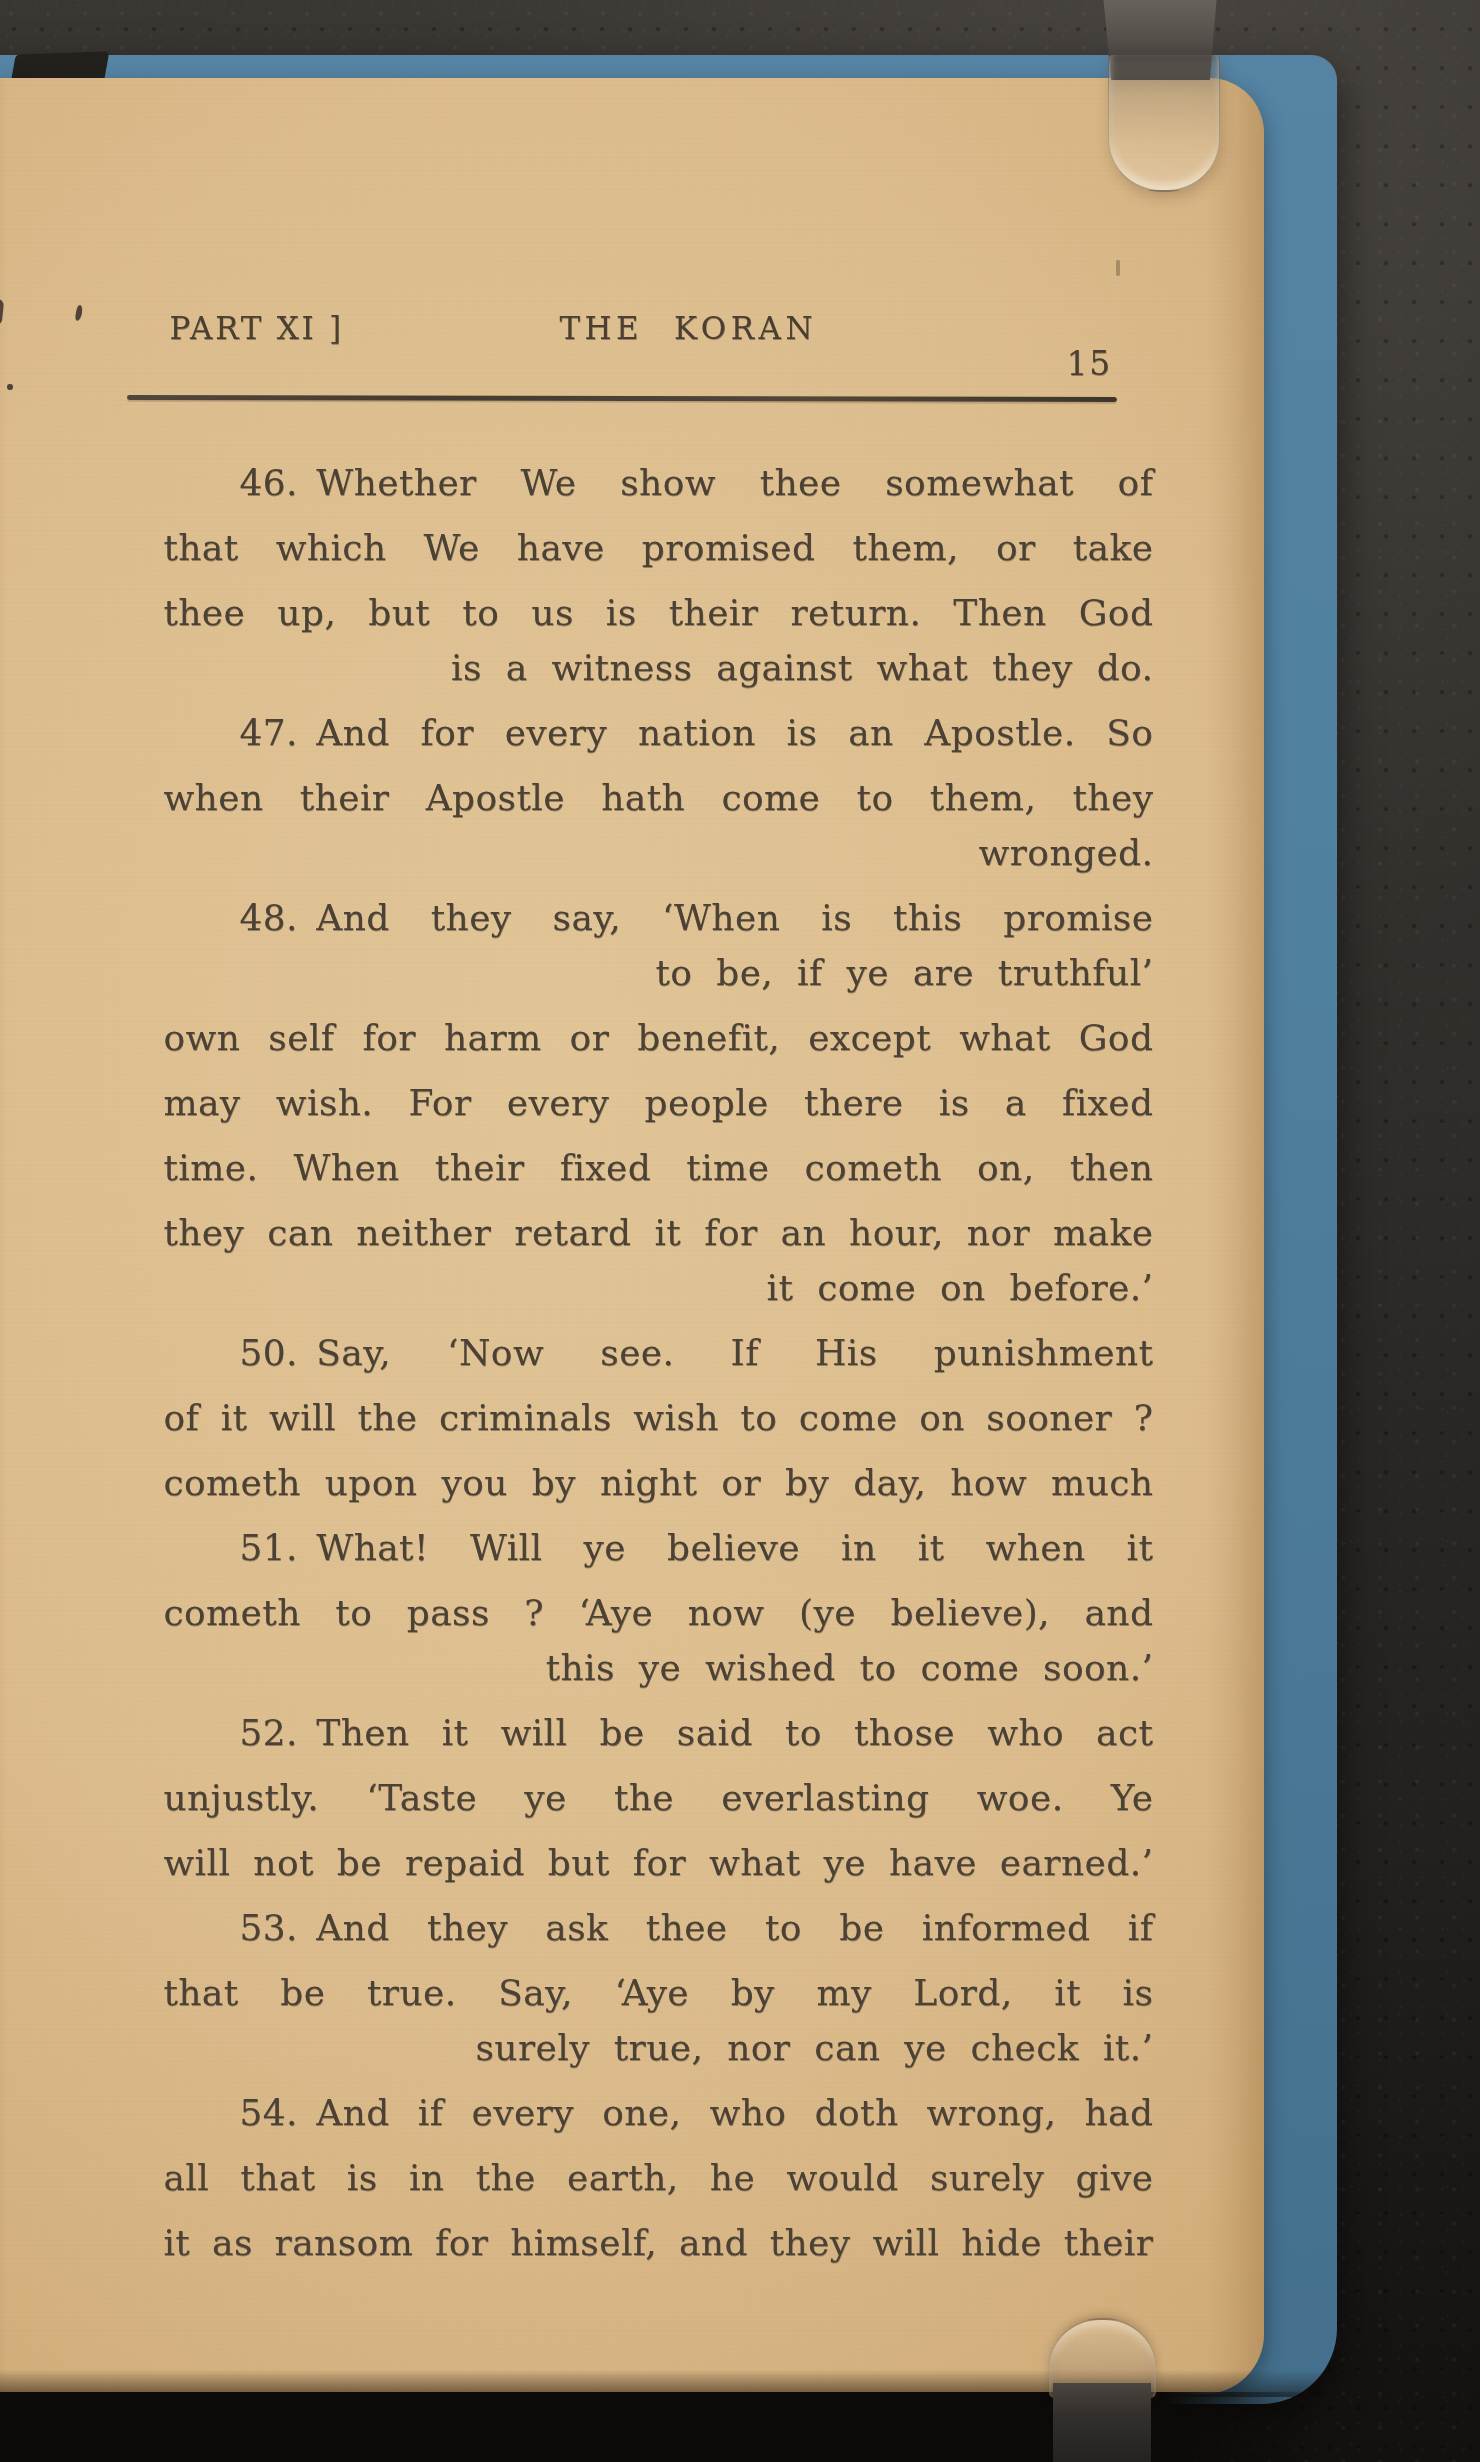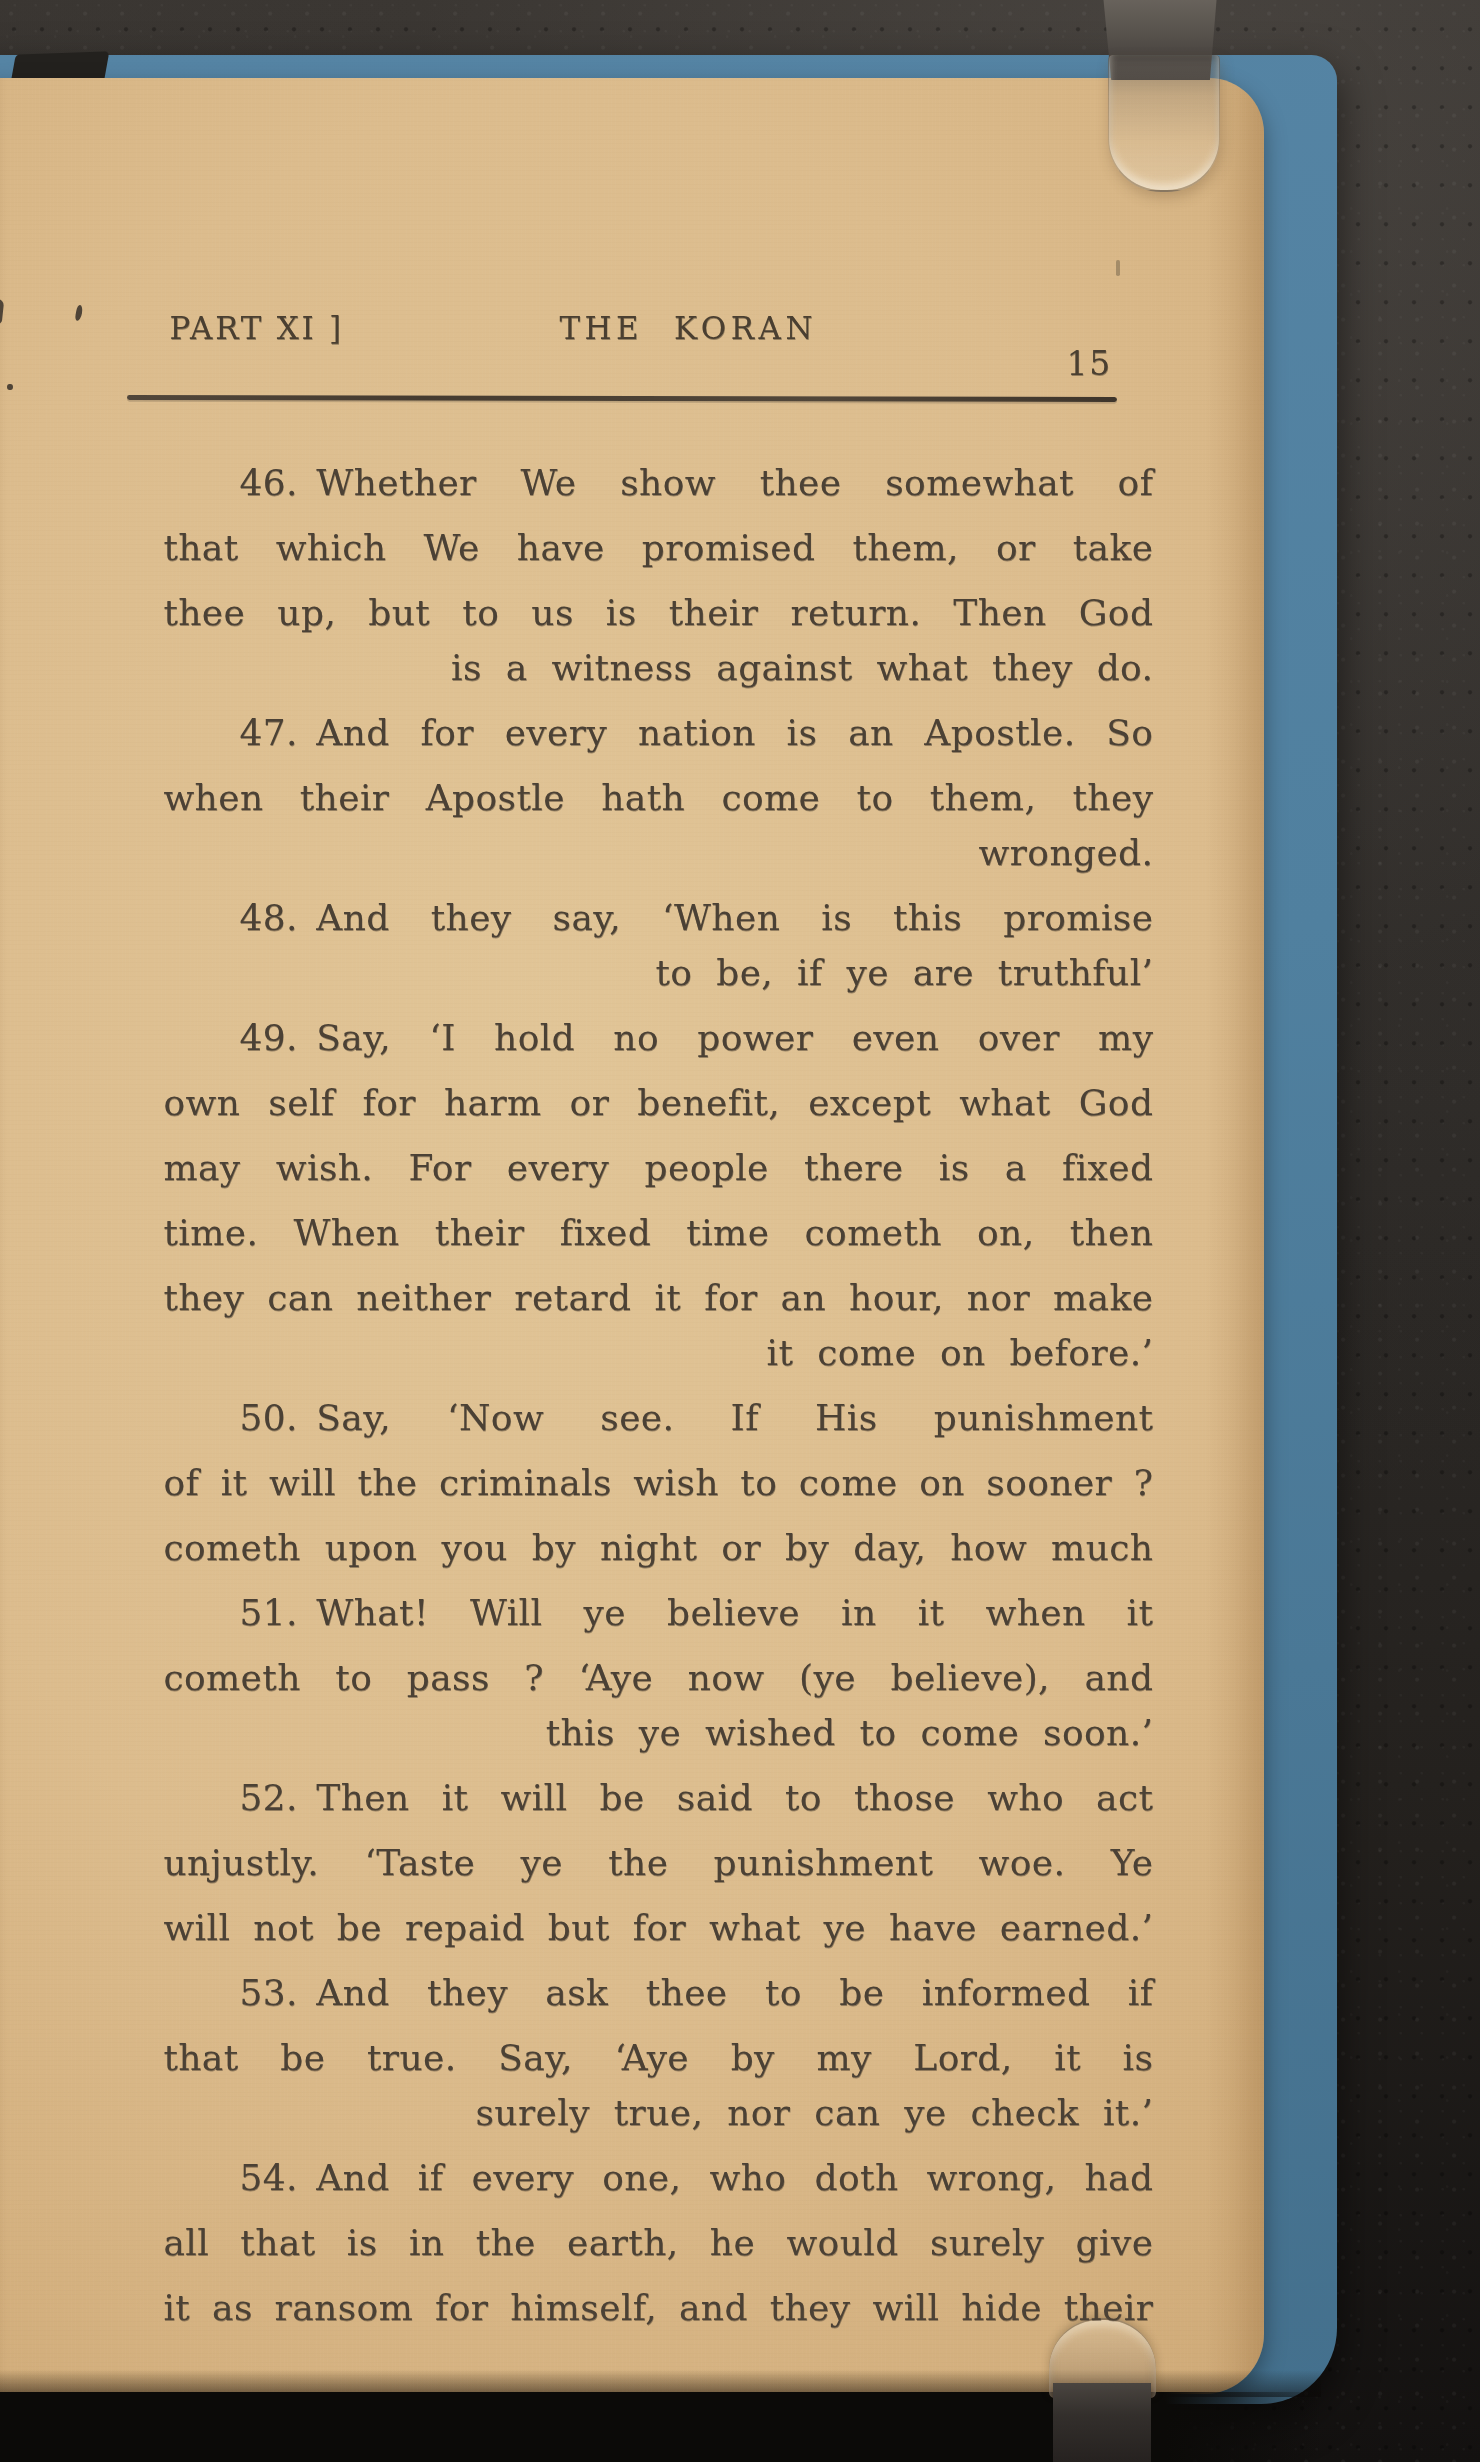--- a/index.html
+++ b/index.html
@@ -118,34 +118,33 @@
     <div class="text">
       <div class="ln j ind">46. Whether We show thee somewhat of</div>
       <div class="ln j">that which We have promised them, or take</div>
       <div class="ln j">thee up, but to us is their return. Then God</div>
       <div class="ln s">is a witness against what they do.</div>
       <div class="ln j ind">47. And for every nation is an Apostle. So</div>
       <div class="ln j">when their Apostle hath come to them, they</div>
       <div class="ln s">wronged.</div>
       <div class="ln j ind">48. And they say, ‘When is this promise</div>
       <div class="ln s">to be, if ye are truthful’</div>
-      <div class="ln j ind">49. Say, ‘I hold no power even over my</div>
       <div class="ln j">own self for harm or benefit, except what God</div>
       <div class="ln j">may wish. For every people there is a fixed</div>
       <div class="ln j">time. When their fixed time cometh on, then</div>
       <div class="ln j">they can neither retard it for an hour, nor make</div>
       <div class="ln s">it come on before.’</div>
       <div class="ln j ind">50. Say, ‘Now see. If His punishment</div>
       <div class="ln j">of it will the criminals wish to come on sooner ?</div>
       <div class="ln j">cometh upon you by night or by day, how much</div>
       <div class="ln j ind">51. What! Will ye believe in it when it</div>
       <div class="ln j">cometh to pass ? ‘Aye now (ye believe), and</div>
       <div class="ln s">this ye wished to come soon.’</div>
       <div class="ln j ind">52. Then it will be said to those who act</div>
-      <div class="ln j">unjustly. ‘Taste ye the punishment woe. Ye</div>
+      <div class="ln j">unjustly. ‘Taste ye the everlasting woe. Ye</div>
       <div class="ln j">will not be repaid but for what ye have earned.’</div>
       <div class="ln j ind">53. And they ask thee to be informed if</div>
       <div class="ln j">that be true. Say, ‘Aye by my Lord, it is</div>
       <div class="ln s">surely true, nor can ye check it.’</div>
       <div class="ln j ind">54. And if every one, who doth wrong, had</div>
       <div class="ln j">all that is in the earth, he would surely give</div>
       <div class="ln j">it as ransom for himself, and they will hide their</div>
     </div>
 
     <div class="speck speck-edge"></div>

